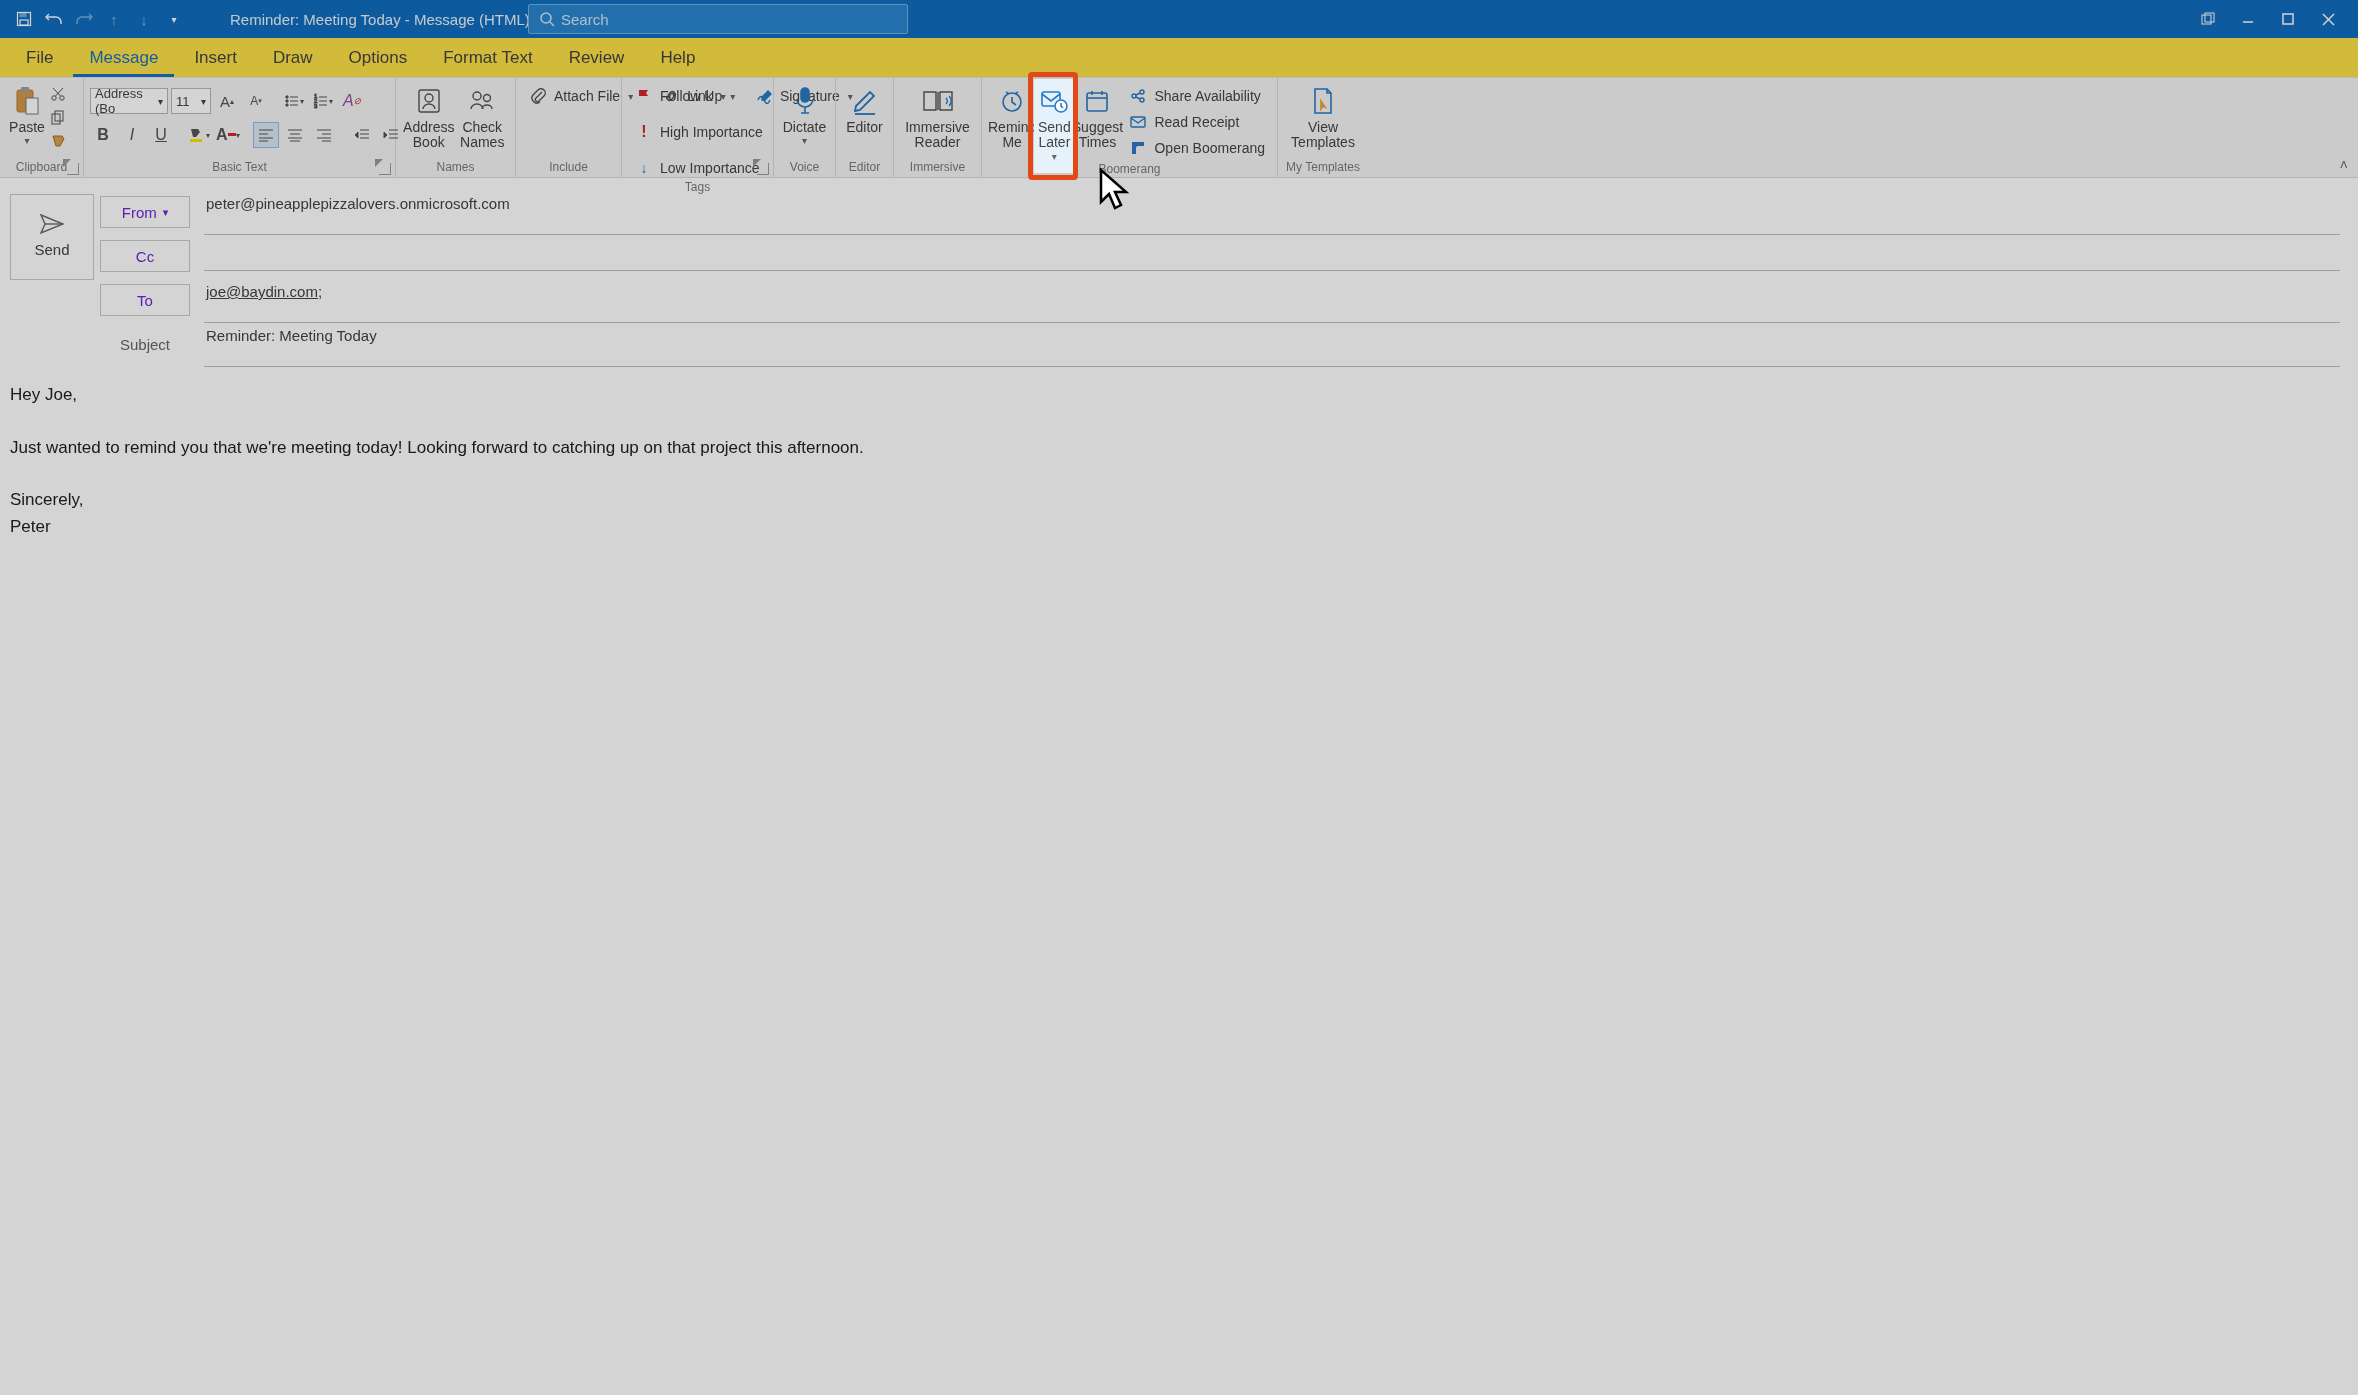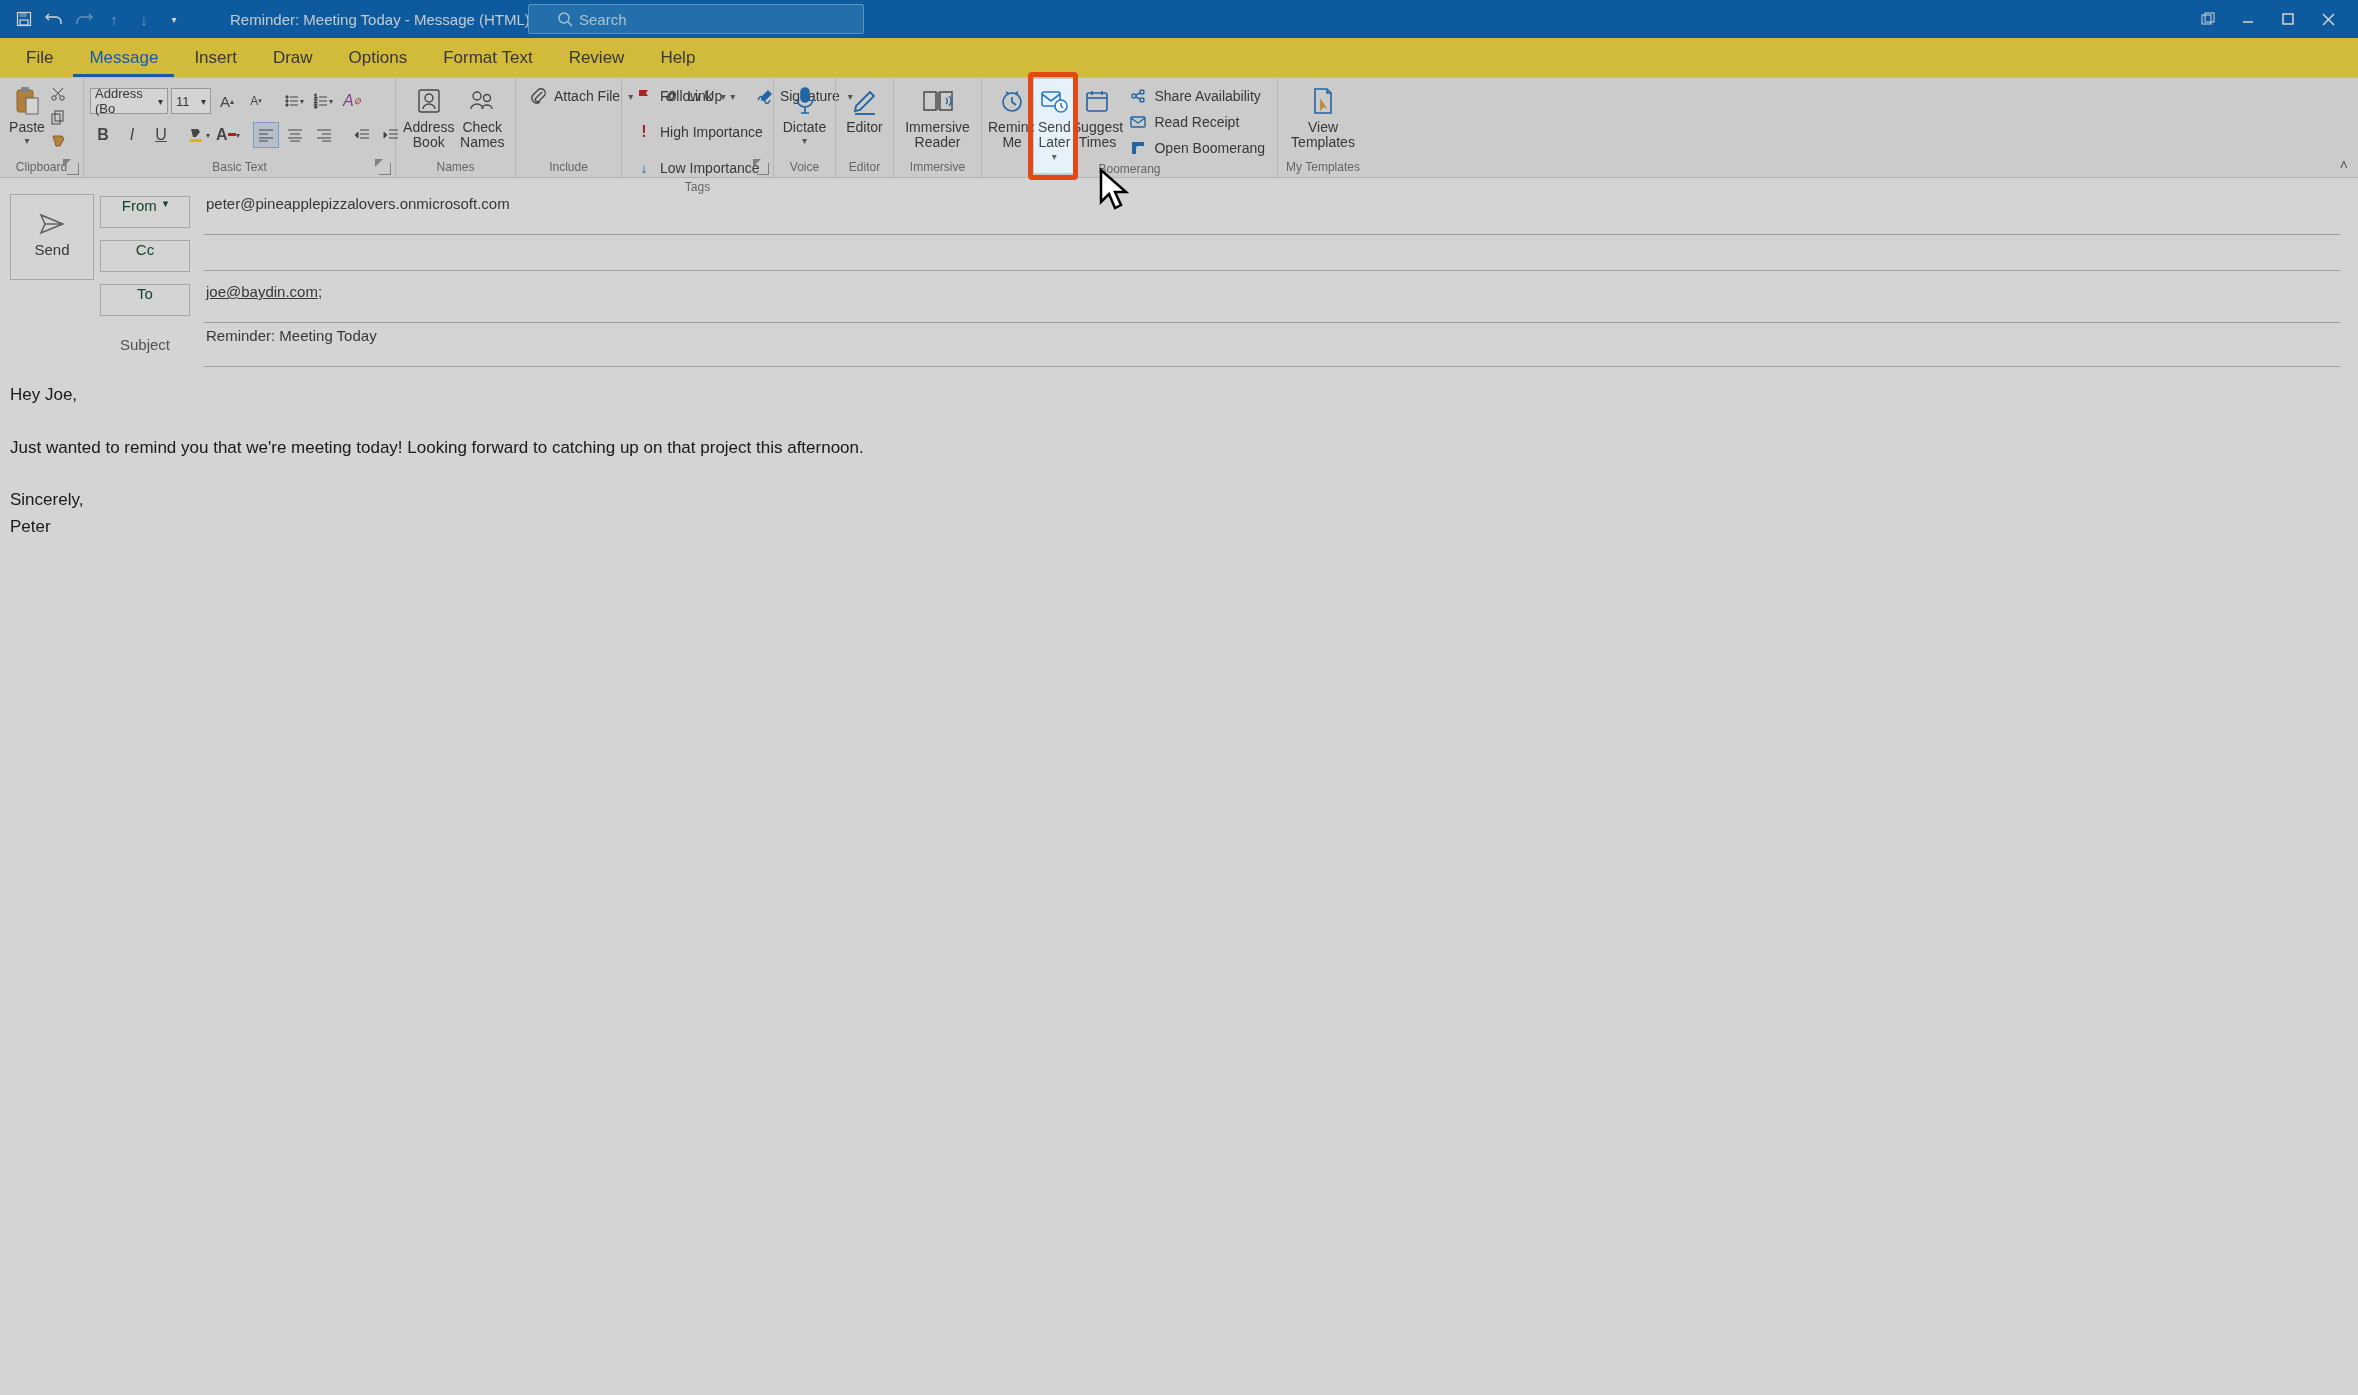--- a/index.html
+++ b/index.html
@@ -13,23 +13,23 @@
     align-items:center;
     color:#fff;
     font-size:15px;
     position:relative;
   }
   .qat { display:flex; align-items:center; gap:10px; padding-left:14px; }
   .qat .qbtn { width:20px; height:20px; display:flex; align-items:center; justify-content:center; color:#fff; }
   .qat .dim { opacity:.45; }
   .title-text { position:absolute; left:230px; color:#eaf3fa; }
   .searchwrap {
-    position:absolute; left:528px; top:4px; width:336px; height:30px;
+    position:absolute; left:528px; top:4px; width:380px; height:30px;
     background:#2a86ce; border:1px solid #6bb3e6; border-radius:2px;
-    display:flex; align-items:center; padding:0 28px; color:#cfe7f8;
+    display:flex; align-items:center; padding:0 10px; color:#cfe7f8;
   }
   .searchwrap svg { margin-right:6px; }
   .winctrls { position:absolute; right:10px; display:flex; gap:0; }
   .winctrls .wc { width:40px; height:38px; display:flex; align-items:center; justify-content:center; color:#fff; }
 
   
   .tabbar {
     height:40px; background:#fde047; border-bottom:1px solid #e1e1e1;
     display:flex; align-items:flex-end; padding:0 10px; gap:4px;
   }
@@ -100,22 +100,22 @@
     width:84px; display:flex; flex-direction:column; align-items:center;
     border:1px solid #c9c9c9; margin:4px 6px 0 4px; padding-top:18px;
     height:86px;
   }
   .sendcol svg { margin-bottom:6px;}
   .sendcol .sl { font-size:15px; color:#444;}
   .fields { flex:1; }
   .frow { display:flex; align-items:center; height:44px; }
   .fbtn {
     width:90px; height:32px; border:1px solid #c9c9c9; background:#fff;
-    display:flex; align-items:flex-start; justify-content:center; font-size:15px;
-    color:#14532d; gap:6px; margin-right:14px;
+    display:flex; align-items:center; justify-content:center; font-size:15px;
+    color:#6d28d9; gap:6px; margin-right:14px;
   }
   .subjlabel { width:90px; text-align:center; font-size:15px; color:#666; margin-right:14px;}
   .fieldline {
     flex:1; border-bottom:1px solid #bdbdbd; font-size:15px; color:#444;
     padding:6px 0 22px 2px;
   }
   .fieldline .und { text-decoration:underline; }
 
   .body-area {
     padding:16px 10px; font-size:17px; color:#222; line-height:1.55;

